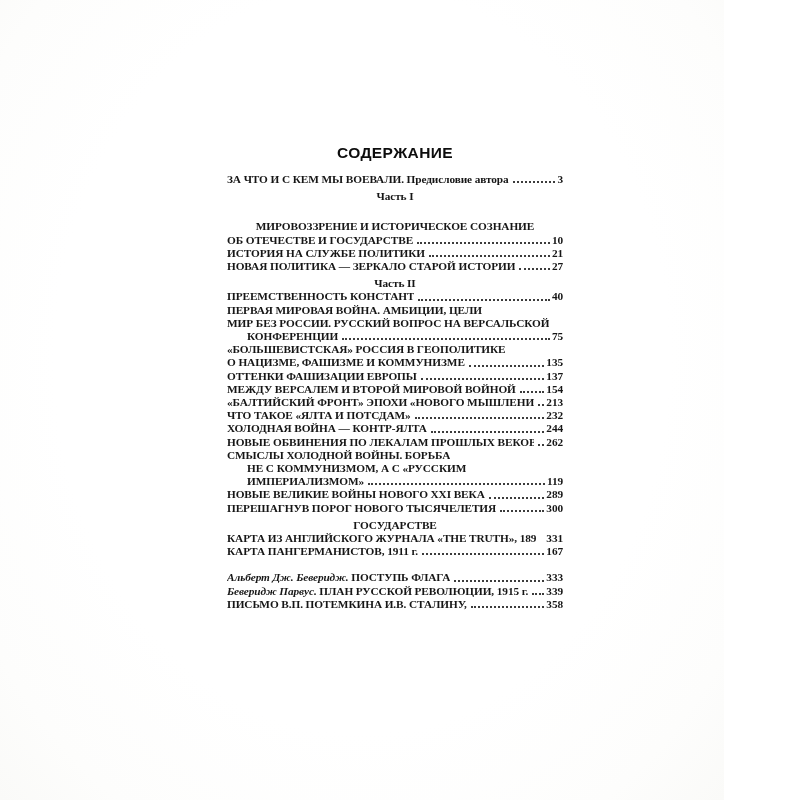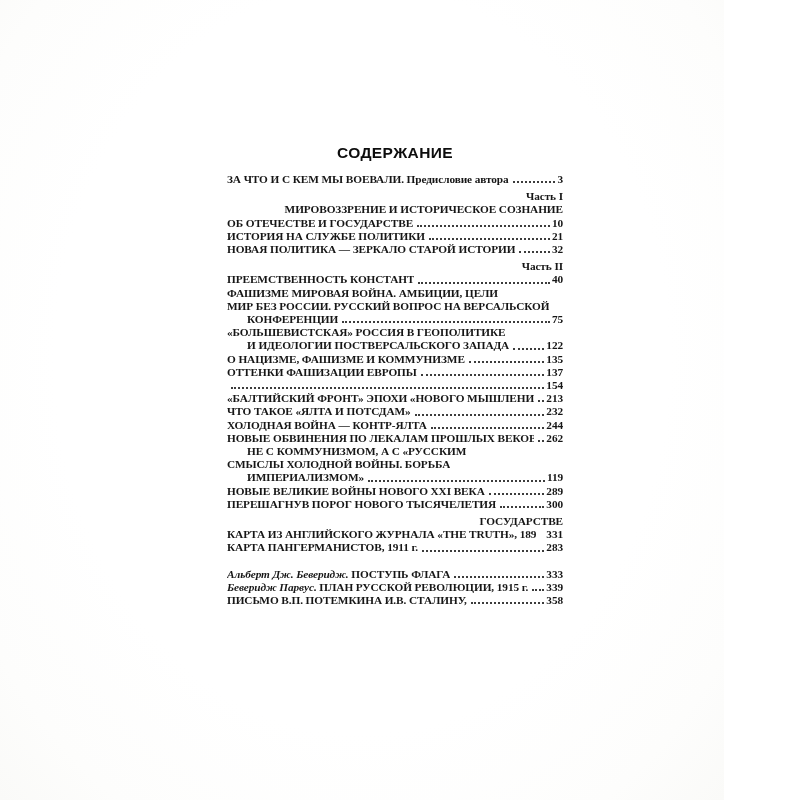--- a/index.html
+++ b/index.html
@@ -30,26 +30,26 @@
   .toc-heading {
     font-family: "Liberation Sans", "DejaVu Sans", sans-serif;
     font-weight: bold;
     font-size: 15.5px;
     letter-spacing: 0.4px;
     text-align: center;
     color: #0d0d0d;
     margin-bottom: 11px;
   }
   .kind-part, .kind-part_title {
-    text-align: right;
+    text-align: center;
     line-height: 13.2px;
     margin-top: 4px;
     white-space: nowrap;
   }
-  .kind-part + .kind-part_title { margin-top: 0; }
+  .kind-part + .kind-part_title { margin-top: 17px; }
   .entry { margin: 0; }
   .entry.mt { margin-top: 13px; }
   .line {
     display: flex;
     flex-wrap: nowrap;
     align-items: flex-start;
     line-height: 13.2px;
   }
   .line.cont .title { padding-left: 20px; }
   .title {
@@ -104,72 +104,68 @@
           <div class="line">
             <span class="title">ИСТОРИЯ НА СЛУЖБЕ ПОЛИТИКИ</span>
             <span class="leader"></span>
             <span class="page">21</span>
           </div>
         </div>
         <div class="entry">
           <div class="line">
             <span class="title">НОВАЯ ПОЛИТИКА — ЗЕРКАЛО СТАРОЙ ИСТОРИИ</span>
             <span class="leader"></span>
-            <span class="page">32</span>
+            <span class="page">27</span>
           </div>
         </div>
         <div class="kind-part">Часть II</div>
         <div class="entry">
           <div class="line">
             <span class="title">ПРЕЕМСТВЕННОСТЬ КОНСТАНТ</span>
             <span class="leader"></span>
             <span class="page">40</span>
           </div>
         </div>
         <div class="entry">
           <div class="line">
-            <span class="title">ФАШИЗМЕ МИРОВАЯ ВОЙНА. АМБИЦИИ, ЦЕЛИ</span>
+            <span class="title">ПЕРВАЯ МИРОВАЯ ВОЙНА. АМБИЦИИ, ЦЕЛИ</span>
           </div>
         </div>
         <div class="entry">
           <div class="line">
             <span class="title">МИР БЕЗ РОССИИ. РУССКИЙ ВОПРОС НА ВЕРСАЛЬСКОЙ</span>
           </div>
           <div class="line cont">
             <span class="title">КОНФЕРЕНЦИИ</span>
             <span class="leader"></span>
             <span class="page">75</span>
           </div>
         </div>
         <div class="entry">
           <div class="line">
             <span class="title">«БОЛЬШЕВИСТСКАЯ» РОССИЯ В ГЕОПОЛИТИКЕ</span>
           </div>
-          <div class="line cont">
-            <span class="title">И ИДЕОЛОГИИ ПОСТВЕРСАЛЬСКОГО ЗАПАДА</span>
-            <span class="leader"></span>
-            <span class="page">122</span>
-          </div>
         </div>
         <div class="entry">
           <div class="line">
             <span class="title">О НАЦИЗМЕ, ФАШИЗМЕ И КОММУНИЗМЕ</span>
             <span class="leader"></span>
             <span class="page">135</span>
           </div>
         </div>
         <div class="entry">
           <div class="line">
             <span class="title">ОТТЕНКИ ФАШИЗАЦИИ ЕВРОПЫ</span>
             <span class="leader"></span>
             <span class="page">137</span>
           </div>
         </div>
         <div class="entry">
           <div class="line">
+            <span class="title">МЕЖДУ ВЕРСАЛЕМ И ВТОРОЙ МИРОВОЙ ВОЙНОЙ</span>
             <span class="leader"></span>
             <span class="page">154</span>
           </div>
         </div>
         <div class="entry">
           <div class="line">
             <span class="title">«БАЛТИЙСКИЙ ФРОНТ» ЭПОХИ «НОВОГО МЫШЛЕНИЯ»</span>
             <span class="leader"></span>
             <span class="page">213</span>
           </div>
@@ -189,25 +185,25 @@
           </div>
         </div>
         <div class="entry">
           <div class="line">
             <span class="title">НОВЫЕ ОБВИНЕНИЯ ПО ЛЕКАЛАМ ПРОШЛЫХ ВЕКОВ</span>
             <span class="leader"></span>
             <span class="page">262</span>
           </div>
         </div>
         <div class="entry">
+          <div class="line">
+            <span class="title">СМЫСЛЫ ХОЛОДНОЙ ВОЙНЫ. БОРЬБА</span>
+          </div>
           <div class="line cont">
             <span class="title">НЕ С КОММУНИЗМОМ, А С «РУССКИМ</span>
-          </div>
-          <div class="line">
-            <span class="title">СМЫСЛЫ ХОЛОДНОЙ ВОЙНЫ. БОРЬБА</span>
           </div>
           <div class="line cont">
             <span class="title">ИМПЕРИАЛИЗМОМ»</span>
             <span class="leader"></span>
             <span class="page">119</span>
           </div>
         </div>
         <div class="entry">
           <div class="line">
             <span class="title">НОВЫЕ ВЕЛИКИЕ ВОЙНЫ НОВОГО XXI ВЕКА</span>
@@ -227,21 +223,21 @@
           <div class="line">
             <span class="title">КАРТА ИЗ АНГЛИЙСКОГО ЖУРНАЛА «THE TRUTH», 1890 г.</span>
             <span class="leader nodots"></span>
             <span class="page">331</span>
           </div>
         </div>
         <div class="entry">
           <div class="line">
             <span class="title">КАРТА ПАНГЕРМАНИСТОВ, 1911 г.</span>
             <span class="leader"></span>
-            <span class="page">283</span>
+            <span class="page">167</span>
           </div>
         </div>
         <div class="entry mt">
           <div class="line">
             <span class="title"><span class="author">Альберт Дж. Беверидж. </span>ПОСТУПЬ ФЛАГА</span>
             <span class="leader"></span>
             <span class="page">333</span>
           </div>
         </div>
         <div class="entry">

